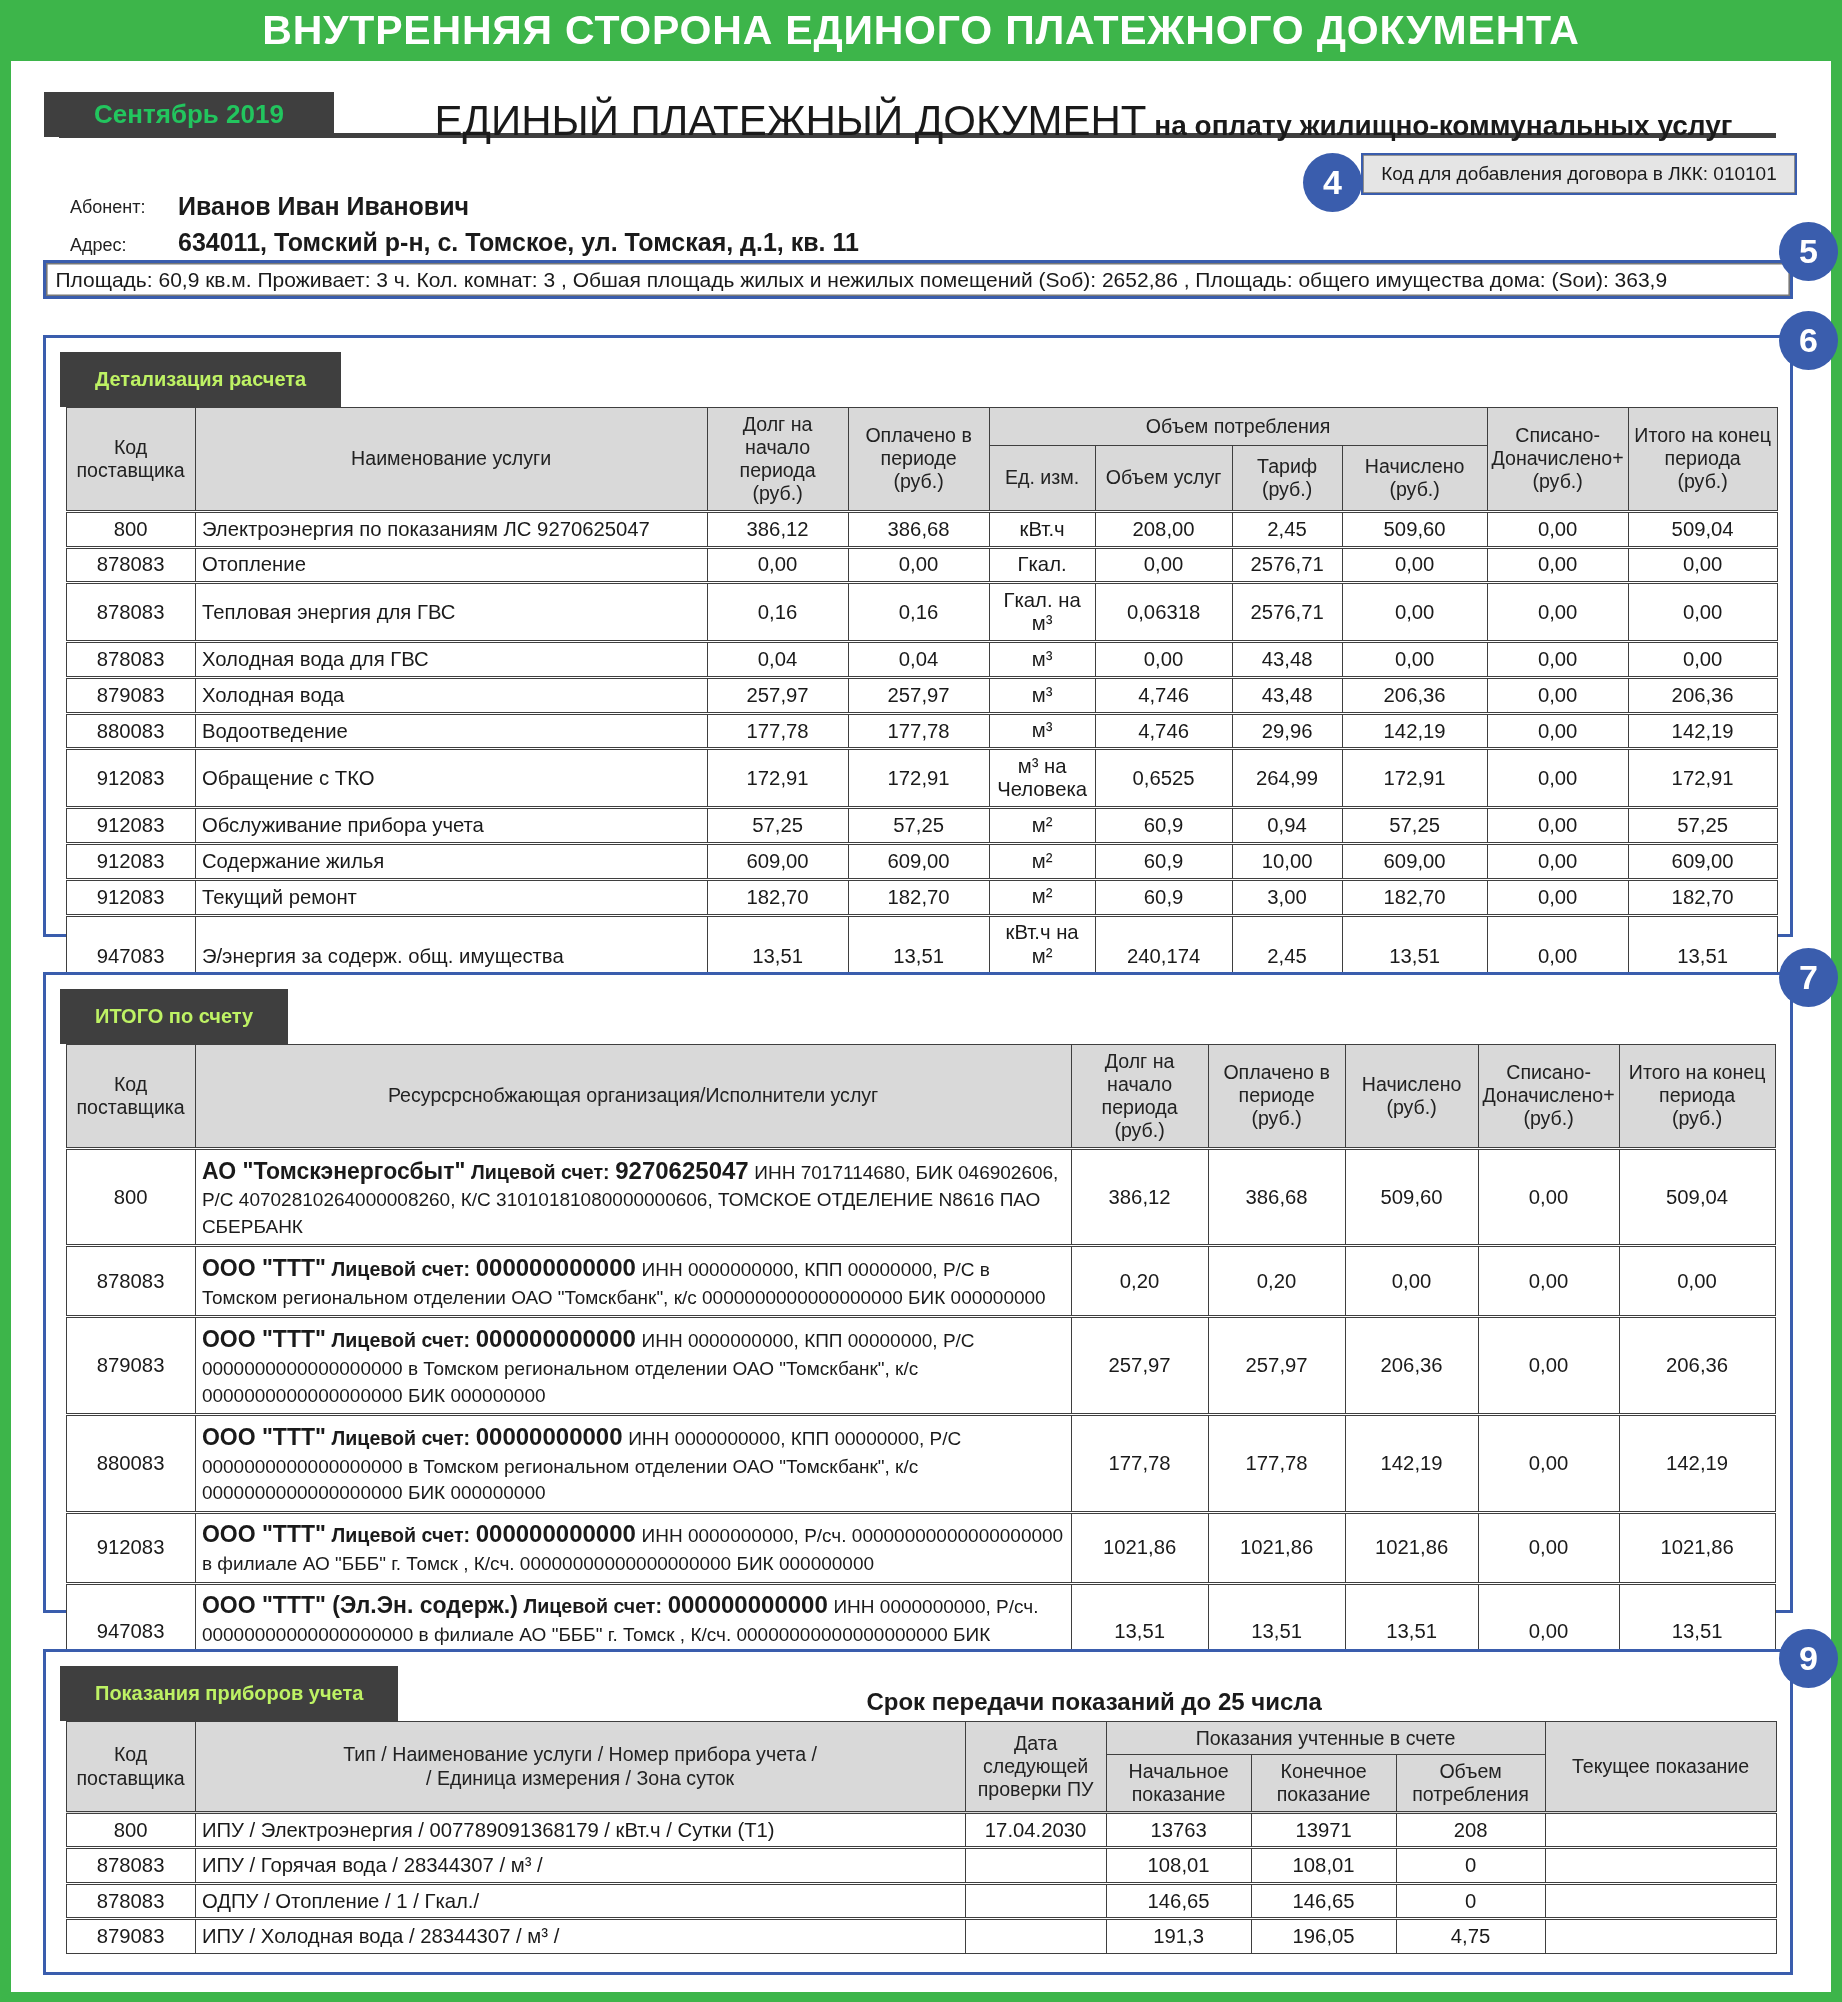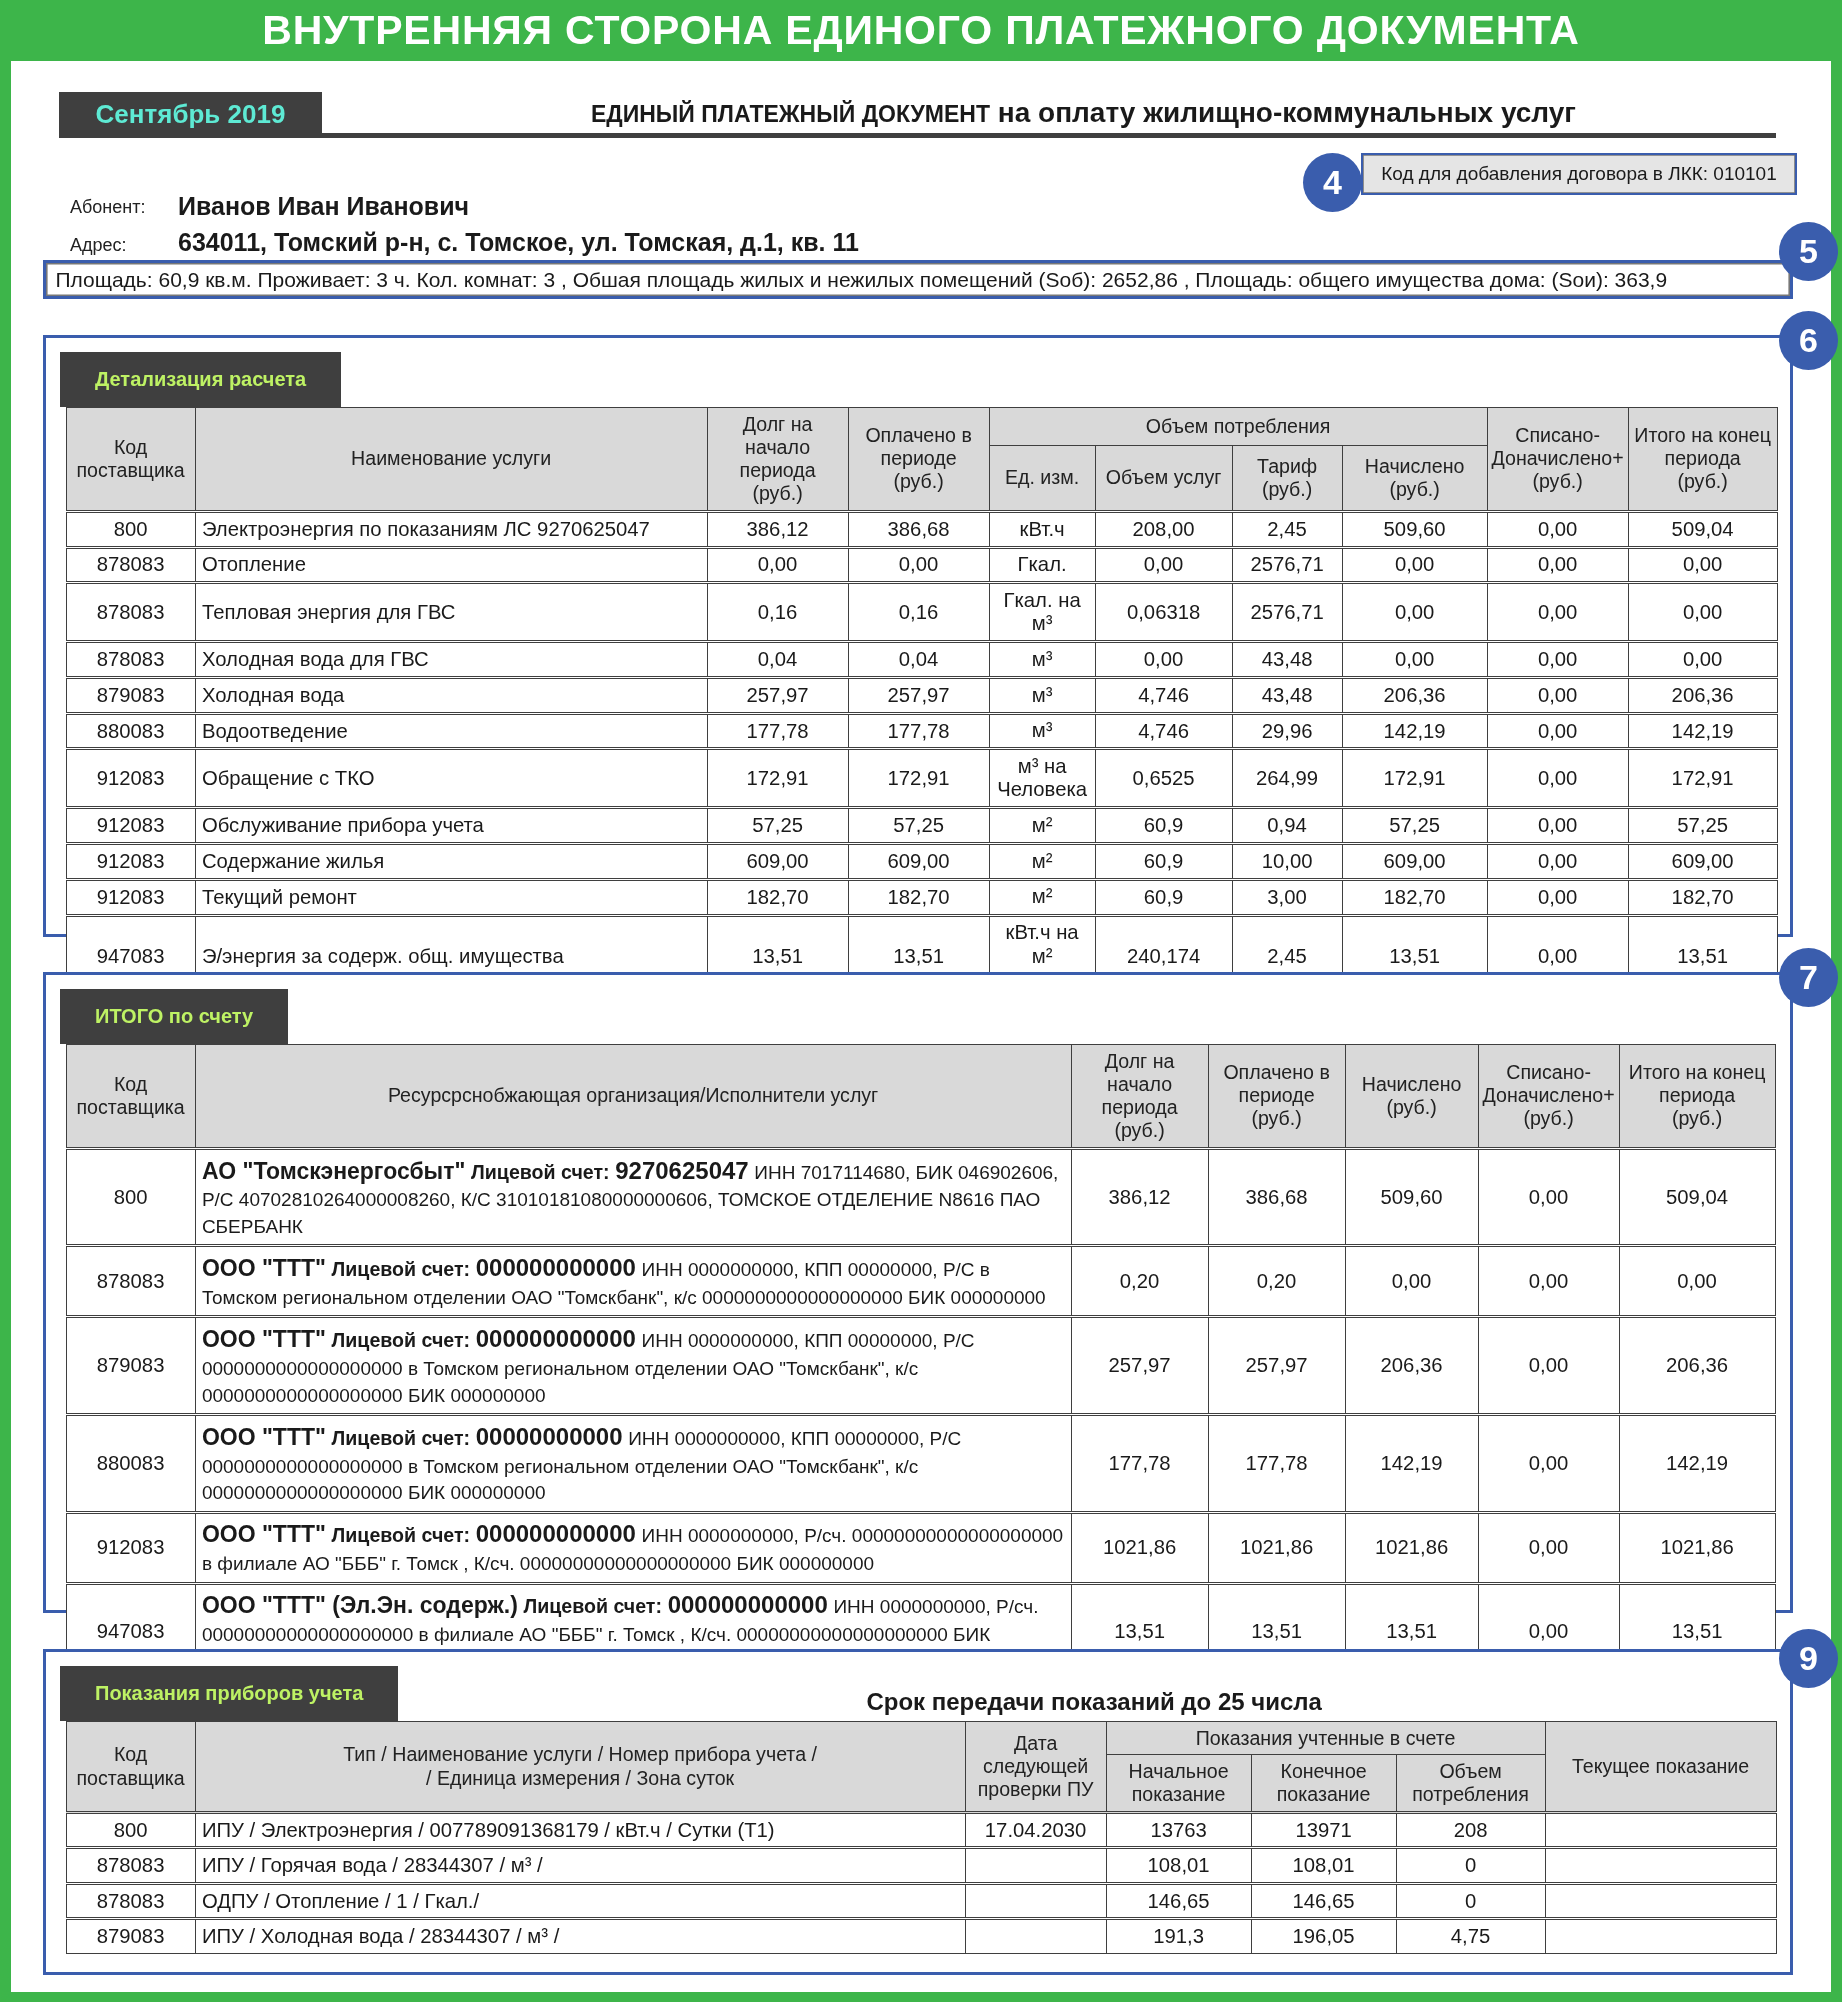--- a/index.html
+++ b/index.html
@@ -8,25 +8,25 @@
   
   .band-top{position:absolute;left:0;top:0;width:1842px;height:61px;background:#3db54a;
             display:flex;align-items:center;justify-content:center;z-index:1;}
   .band-top .banner-text{color:#ffffff;font-size:41px;font-weight:bold;letter-spacing:0.8px;}
   .strip{position:absolute;background:#3db54a;z-index:0;}
   .strip.left{left:0;top:0;width:11px;height:2002px;}
   .strip.right{left:1831px;top:0;width:11px;height:2002px;}
   .strip.bottom{left:0;top:1992px;width:1842px;height:11px;}
 
   
-  .period-badge{position:absolute;left:59px;top:92px;width:263px;height:45px;background:#3f3f3f;
-                color:#5eead4;font-size:26px;font-weight:bold;display:flex;align-items:center;justify-content:center;z-index:3;}
+  .period-badge{position:absolute;left:44px;top:92px;width:290px;height:45px;background:#3f3f3f;
+                color:#22c55e;font-size:26px;font-weight:bold;display:flex;align-items:center;justify-content:center;z-index:3;}
   .badge-underline{position:absolute;left:59px;top:133px;width:1717px;height:4.7px;background:#3f3f3f;z-index:2;}
   .doc-title{position:absolute;left:391px;top:97px;width:1385px;text-align:center;z-index:3;}
-  .doc-title .t-main{font-size:23px;font-weight:bold;}
+  .doc-title .t-main{font-size:42px;font-weight:normal;}
   .doc-title .t-sub{font-size:28px;font-weight:bold;}
 
   .lkk-box{position:absolute;left:1361px;top:153px;width:432px;height:38px;border:2.3px solid #3a5dad;
            box-shadow:inset 0 0 0 0.8px #777;display:flex;align-items:center;justify-content:center;
            font-size:19px;background:#e5e5e5;z-index:4;}
 
   .kv-label{position:absolute;left:70px;font-size:18px;color:#222;}
   .kv-value{position:absolute;left:178px;font-size:25px;font-weight:bold;}
 
   .area-box{position:absolute;left:43px;top:260px;width:1750px;height:39px;border:3.9px solid #3a5dad;

